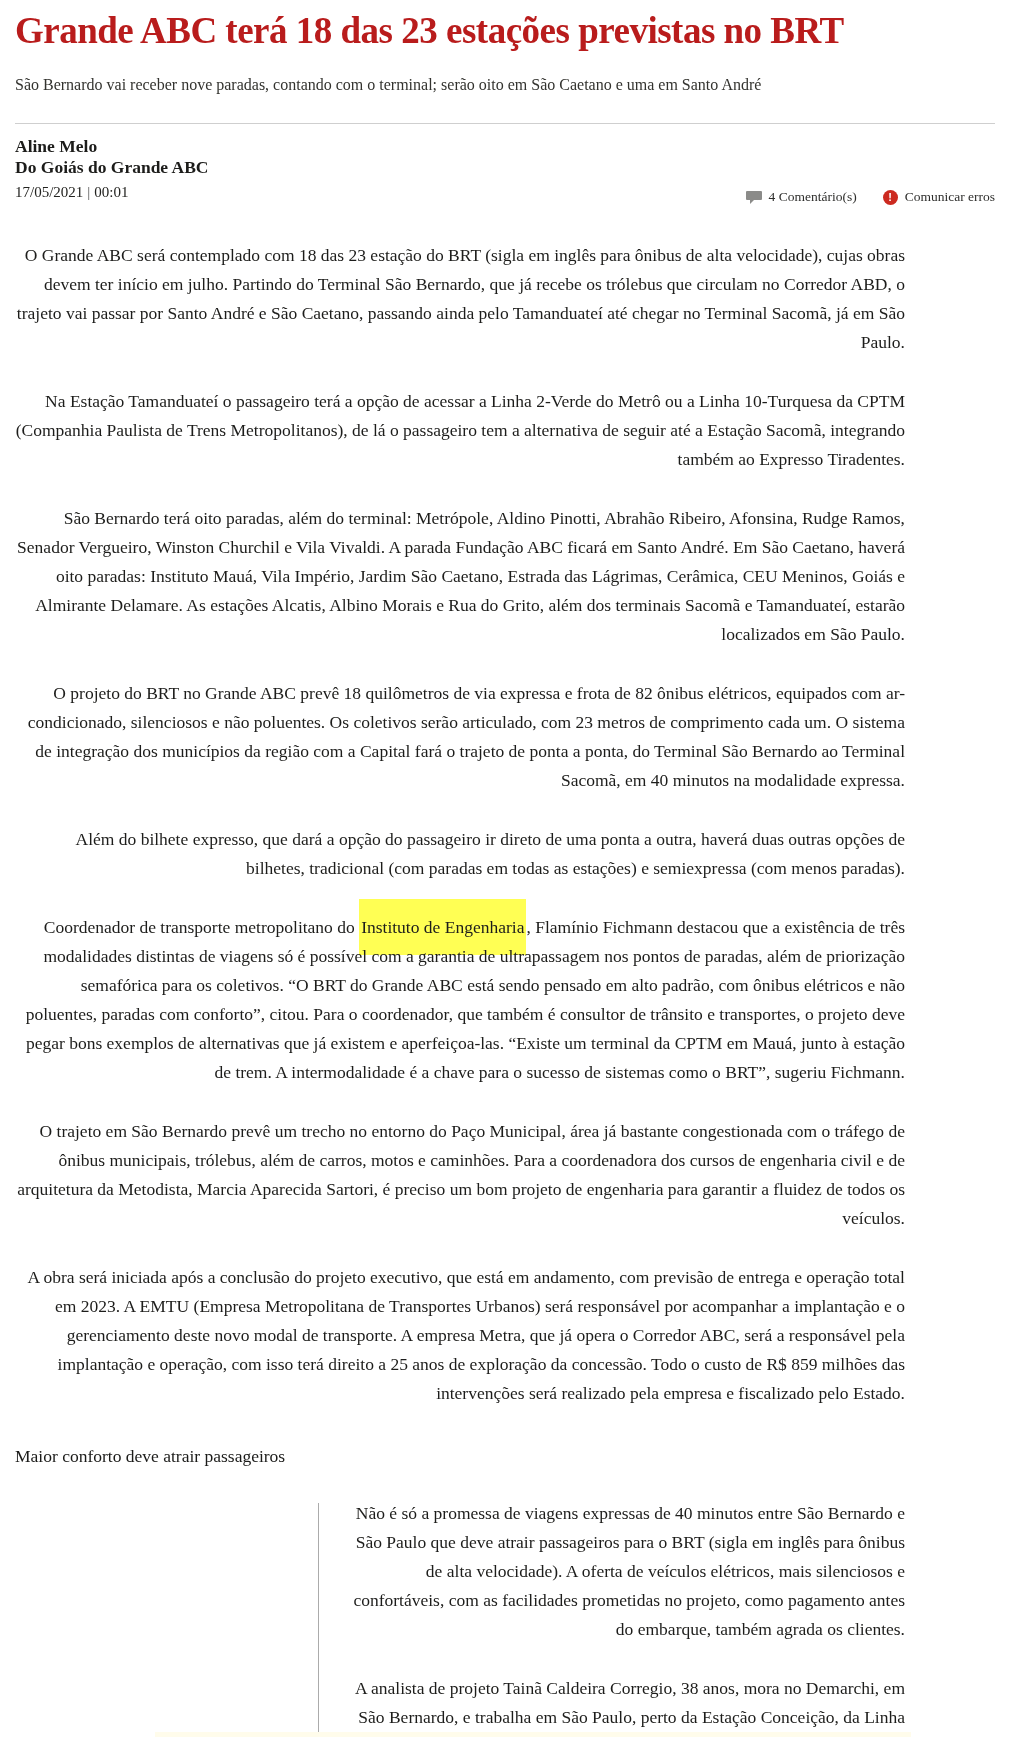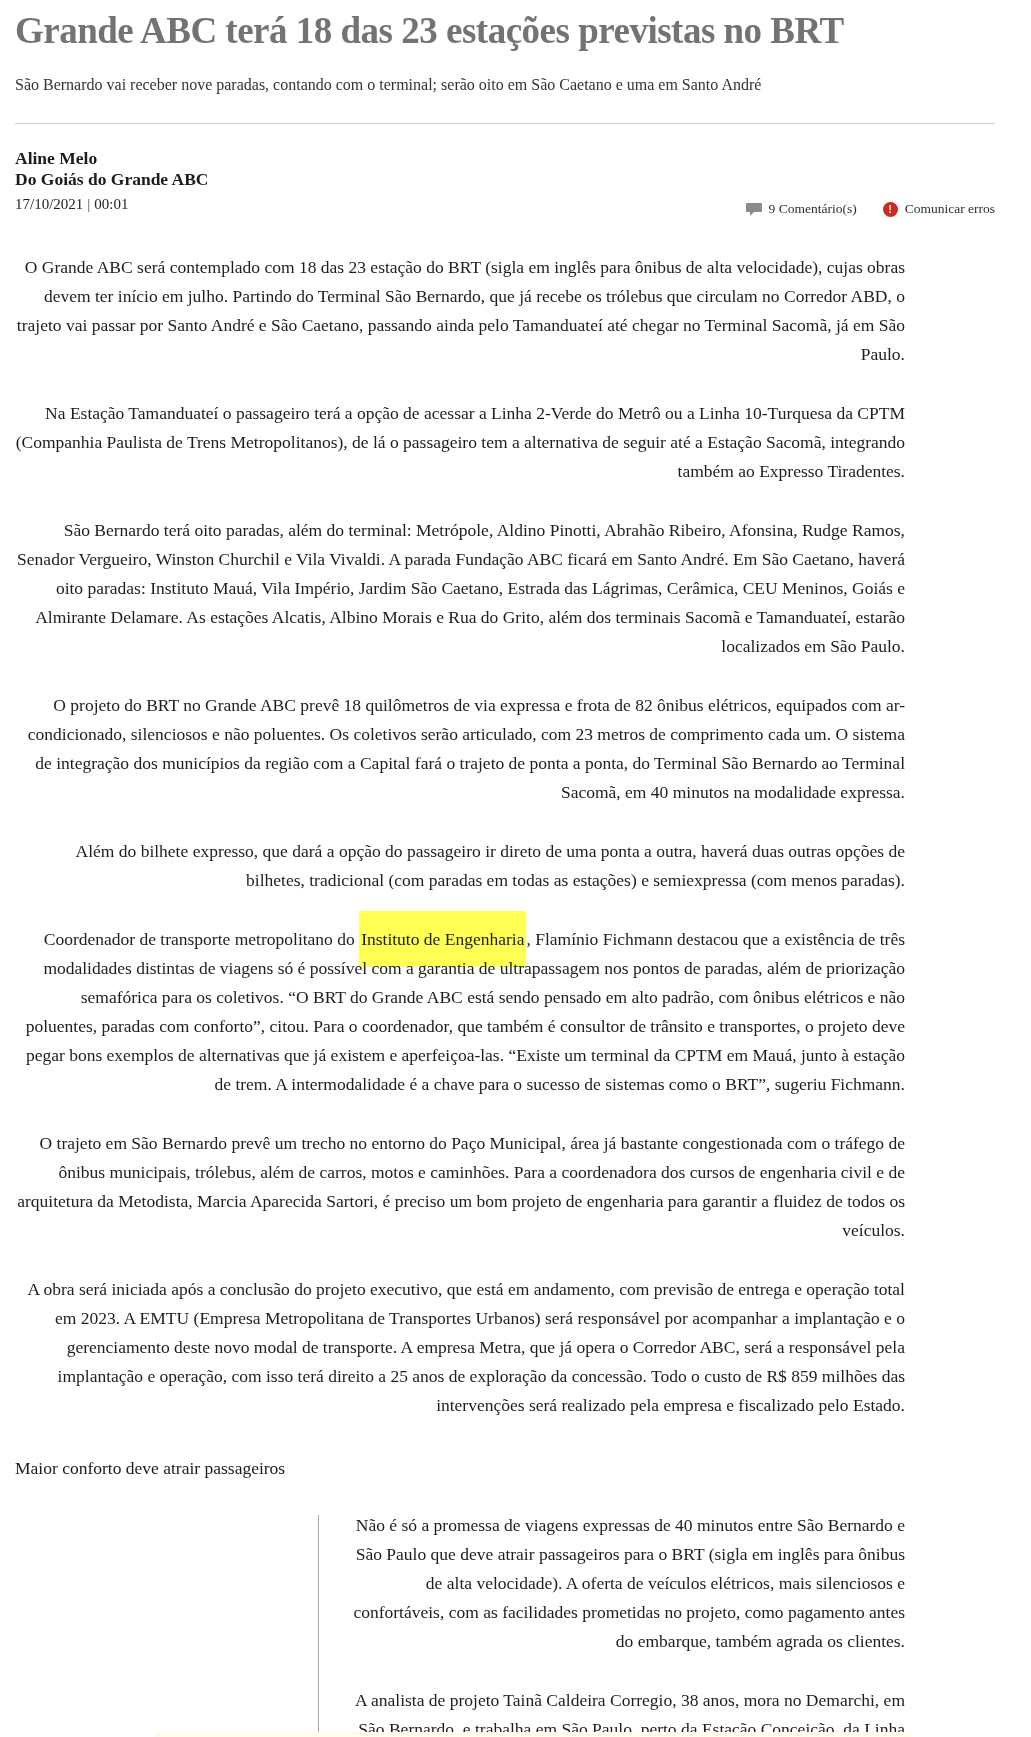--- a/index.html
+++ b/index.html
@@ -7,31 +7,31 @@
   body {
     width:1031px; height:1737px; position:relative; overflow:hidden;
     font-family:"Liberation Serif", serif;
     color:#1d1d1b;
   }
   .page { padding:10px 36px 0 15px; }
 
   h1.title {
     font-family:"Liberation Serif", serif;
     font-weight:bold; font-size:37px; line-height:1.15;
-    color:#737373; letter-spacing:-0.5px;
+    color:#b91c1c; letter-spacing:-0.5px;
   }
   .subtitle {
     margin-top:17px; font-size:16px; line-height:29px; color:#33332f;
     max-width:900px;
   }
   .rule {
     border:none; border-top:1px solid #cfcfcf; margin:24px 0 0 0;
   }
 
-  .byline-row { margin-top:24px; position:relative; }
+  .byline-row { margin-top:12px; position:relative; }
   .author { font-size:17.5px; font-weight:bold; color:#1c1c1a; line-height:1.25; }
   .source { font-size:17.5px; font-weight:bold; color:#1c1c1a; line-height:1.25; }
   .dateline { margin-top:5px; font-size:15px; color:#22221f; }
   .dateline .sep { color:#555; padding:0 4px; }
 
   .meta-actions {
     position:absolute; right:0; bottom:-4px;
     display:flex; align-items:center; gap:26px;
     font-size:13.5px; color:#2e2e2c;
   }
@@ -77,31 +77,31 @@
   <h1 class="title">Grande ABC terá 18 das 23 estações previstas no BRT</h1>
 
   <div class="subtitle">São Bernardo vai receber nove paradas, contando com o terminal; serão oito em São Caetano e uma em Santo André</div>
 
   <hr class="rule">
 
   <div class="byline-row">
     <div class="author">Aline Melo</div>
     <div class="source">Do Goiás do Grande ABC</div>
     <div class="dateline">
-      <span>17/10/2021</span><span class="sep">|</span><span>00:01</span>
+      <span>17/05/2021</span><span class="sep">|</span><span>00:01</span>
     </div>
 
     <div class="meta-actions">
       <span class="meta-item">
         <span class="icon-comment">
           <svg width="16" height="13" viewBox="0 0 16 13">
               <path d="M1 0 h14 a1 1 0 0 1 1 1 v7 a1 1 0 0 1 -1 1 h-7 l-4 4 v-4 h-3 a1 1 0 0 1 -1 -1 v-7 a1 1 0 0 1 1 -1 z" fill="#8b8b89"></path>
             </svg>
         </span>
-        <span>9 Comentário(s)</span>
+        <span>4 Comentário(s)</span>
       </span>
       <span class="meta-item">
         <span class="icon-error" style="background:#cc2a20;">!</span>
         <span>Comunicar erros</span>
       </span>
     </div>
   </div>
 
   <div class="article">
     <p>O Grande ABC será contemplado com 18 das 23 estação do BRT (sigla em inglês para ônibus de alta velocidade), cujas obras devem ter início em julho. Partindo do Terminal São Bernardo, que já recebe os trólebus que circulam no Corredor ABD, o trajeto vai passar por Santo André e São Caetano, passando ainda pelo Tamanduateí até chegar no Terminal Sacomã, já em São Paulo.</p>

